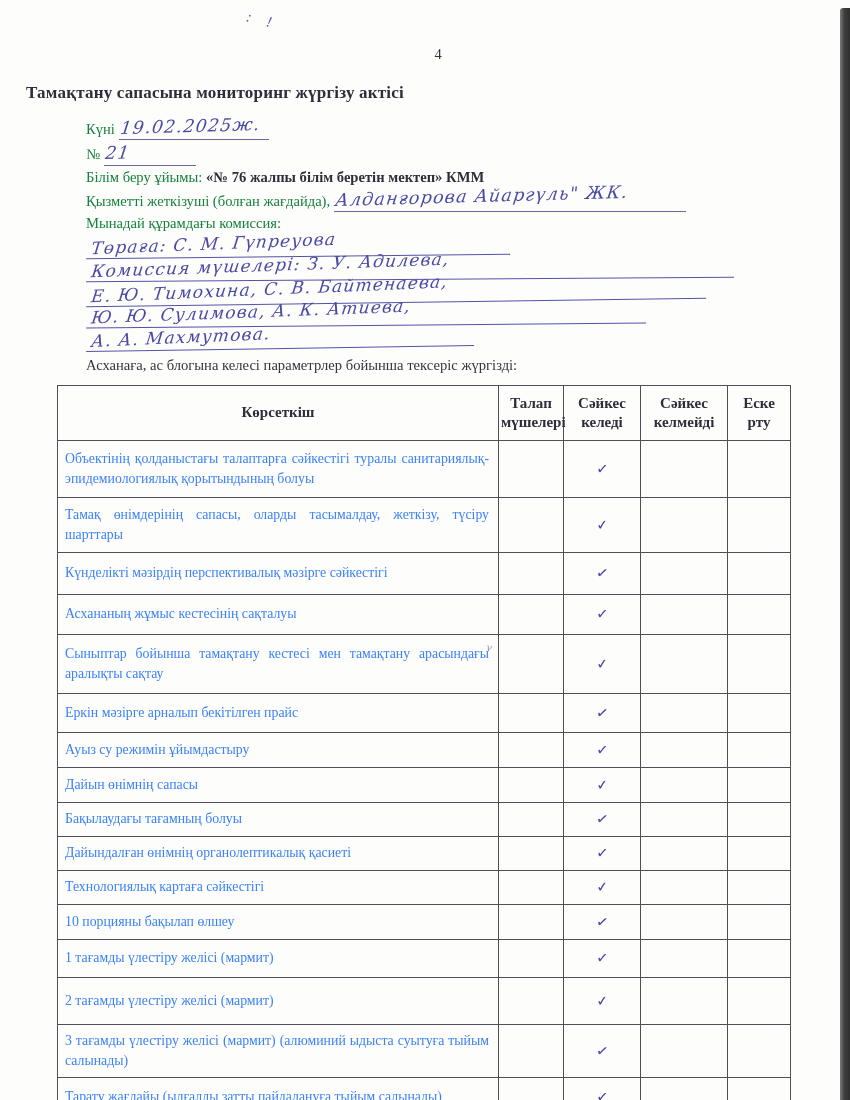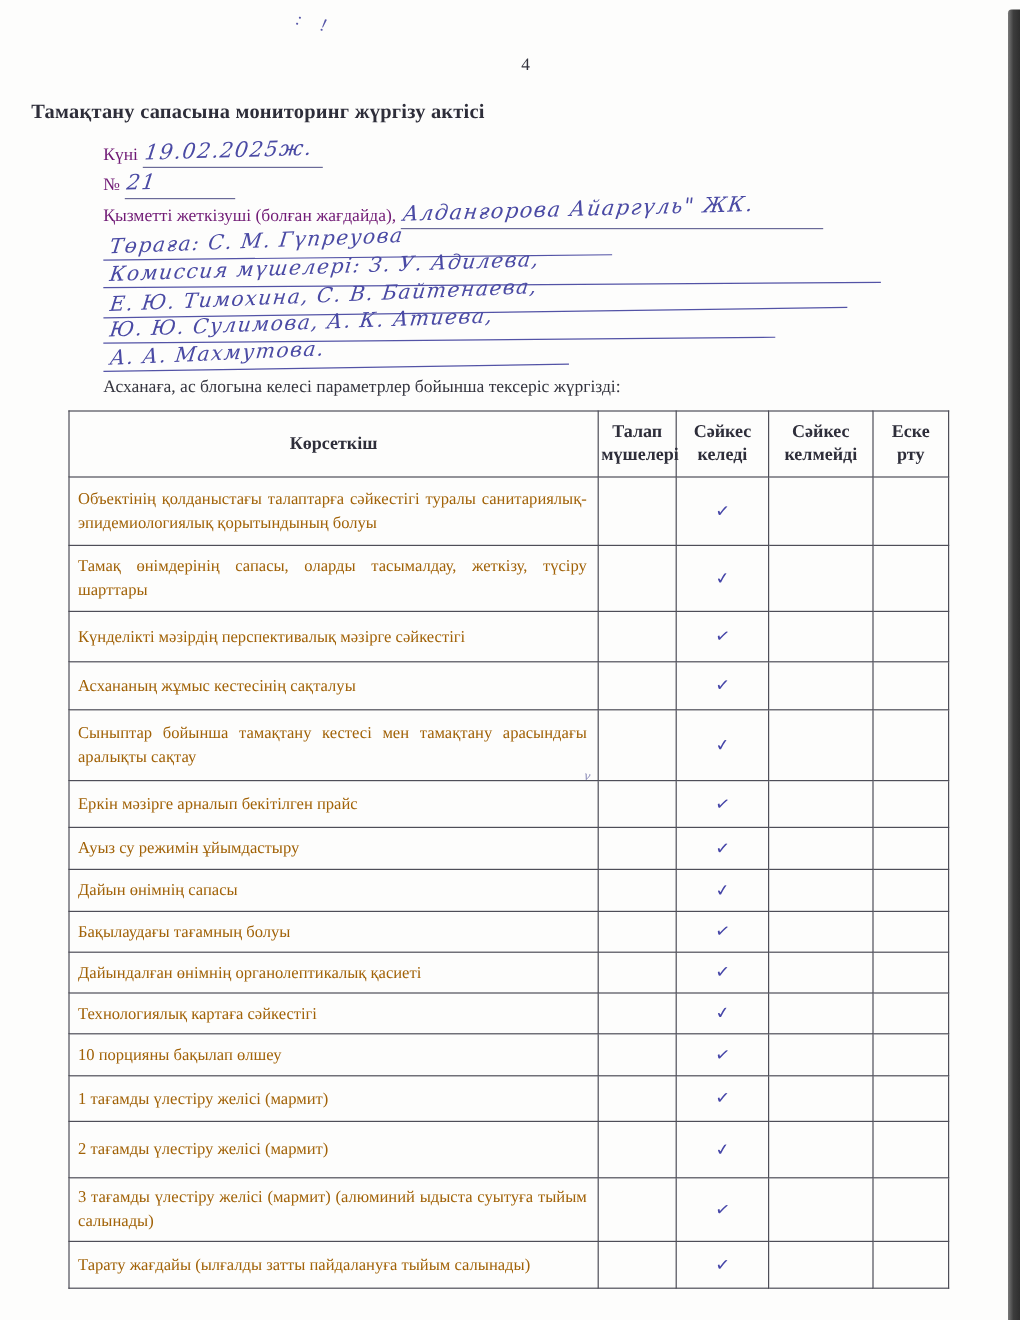--- a/index.html
+++ b/index.html
@@ -19,21 +19,21 @@
     color:#5757a8;font-size:15px;font-style:italic;letter-spacing:6px;
     transform:rotate(14deg);
   }
   .page-num{ text-align:center; padding:46px 0 0 26px; font-size:14.5px; }
   .title{
     text-align:left; padding:20px 0 0 26px;
     font-weight:bold; font-size:17px; letter-spacing:.2px; color:#2e2e3a;
   }
   .form{ margin:14px 0 0 86px; width:706px; font-size:14.6px; line-height:1.32; }
   .fline{ margin-bottom:2px; white-space:nowrap; }
-  .plabel{ color:#701a75; }
+  .plabel{ color:#15803d; }
   .org-value{ font-weight:bold; color:#2e2e3a; }
   
   .u{ display:inline-block; border-bottom:1.5px solid #6a6a98; vertical-align:baseline; }
   .w150{ width:150px; } .w92{ width:92px; } .w352{ width:352px; }
   
   .hand{
     display:inline-block; font-family:"DejaVu Serif", serif; font-style:italic;
     color:#4a4aa4; letter-spacing:1.2px; transform:rotate(-1.6deg) skewX(-9deg);
     transform-origin:left bottom; white-space:nowrap;
   }
@@ -52,21 +52,21 @@
     table-layout:fixed;
   }
   .tbl th,.tbl td{ border:1.6px solid #4e4e58; }
   .tbl th{
     font-size:15px; font-weight:bold; color:#2e2e3a; text-align:center;
     height:50px; padding:2px 2px; line-height:1.25; vertical-align:middle;
   }
   .tbl td{ vertical-align:middle; }
   .tbl td.c1{
     font-size:13.8px; line-height:1.45; text-align:justify;
-    padding:4px 9px 4px 7px; color:#a16207;
+    padding:4px 9px 4px 7px; color:#3b82f6;
   }
   .tbl td.cc{ text-align:center; }
   .check{
     display:inline-block; color:#4646a8; font-size:15px;
     font-family:"DejaVu Sans", sans-serif;
   }
   tbody tr:nth-child(3n+1) .check{ transform:rotate(9deg) skewX(7deg); }
   tbody tr:nth-child(3n+2) .check{ transform:rotate(3deg) skewX(11deg); }
   tbody tr:nth-child(3n)   .check{ transform:rotate(12deg) skewX(4deg); }
   
@@ -96,22 +96,29 @@
 <div class="form">
   <div class="fline">
     <span class="plabel">Күні</span>
     <span class="u w150"><span class="hand hand-lg">19.02.2025ж.</span></span>
   </div>
   <div class="fline">
     <span class="plabel">№</span>
     <span class="u w92"><span class="hand hand-lg">21</span></span>
   </div>
   <div class="fline">
+    <span class="plabel">Білім беру ұйымы:</span>
+    <span class="org-value">«№ 76 жалпы білім беретін мектеп» КММ</span>
+  </div>
+  <div class="fline">
     <span class="plabel">Қызметті жеткізуші (болған жағдайда),</span>
     <span class="u w352"><span class="hand hand-lg">Алданғорова Айаргүль" ЖК.</span></span>
+  </div>
+  <div class="fline">
+    <span class="plabel">Мынадай құрамдағы комиссия:</span>
   </div>
 
   <div class="hline hl1"><span class="hand">Төраға: С. М. Гүпреуова</span></div>
   <div class="hline hl2"><span class="hand">Комиссия мүшелері: З. У. Адилева,</span></div>
   <div class="hline hl3"><span class="hand">Е. Ю. Тимохина, С. В. Байтенаева,</span></div>
   <div class="hline hl4"><span class="hand">Ю. Ю. Сулимова, А. К. Атиева,</span></div>
   <div class="hline hl5"><span class="hand">А. А. Махмутова.</span></div>
 
   <div class="intro">Асханаға, ас блогына келесі параметрлер бойынша тексеріс жүргізді:</div>
 </div>

